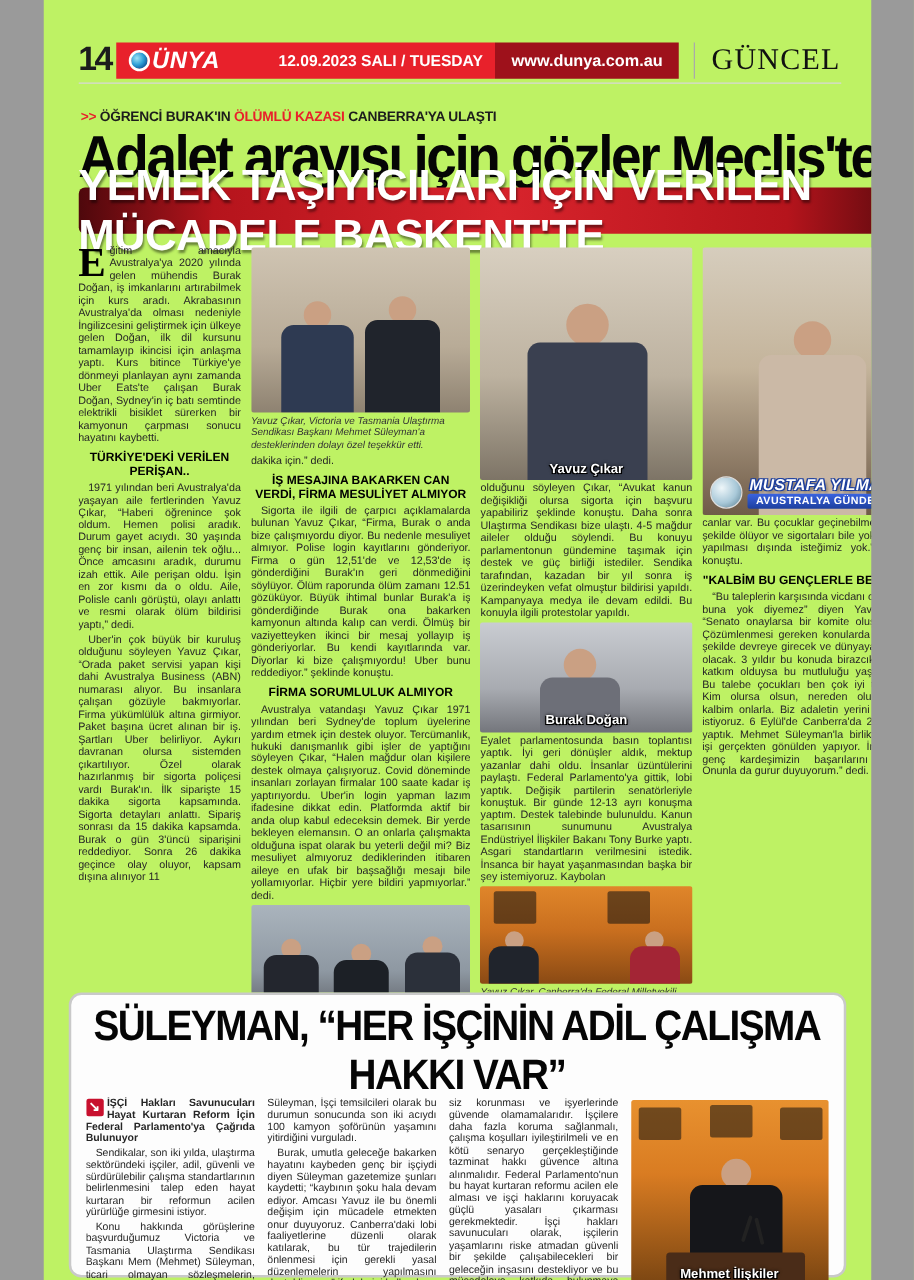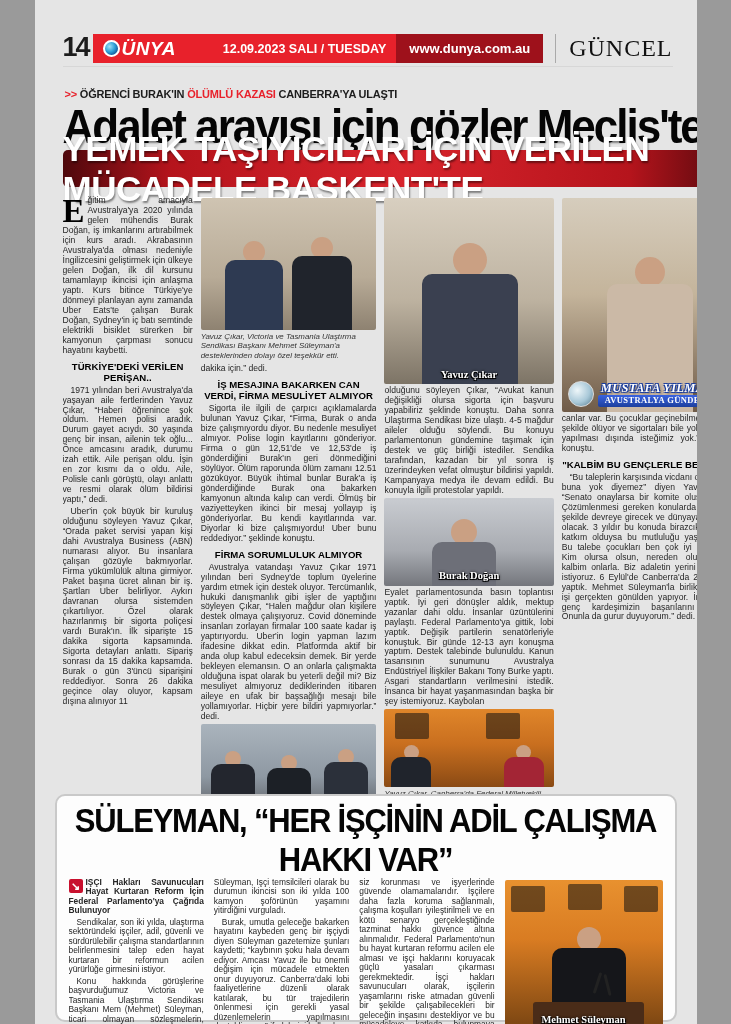--- a/index.html
+++ b/index.html
@@ -1,16 +1,16 @@
 <!DOCTYPE html>
 <html><head>
 <meta charset="utf-8">
 <style>
   html,body{margin:0;padding:0;background:#9a9a9a;}
-  .page{position:relative;width:662px;height:1024px;margin:0 auto;background:#e5e5e5;
+  .page{position:relative;width:662px;height:1024px;margin:0 auto;background:#bef264;
         font-family:"Liberation Sans", sans-serif;overflow:hidden;color:#1c1c1c;}
   
   .header{position:absolute;left:28px;right:24px;top:34px;height:29px;display:flex;align-items:stretch;
           border-bottom:1px solid #d7d7d7;padding-bottom:3px;}
   .pagenum{font-size:27px;font-weight:bold;line-height:27px;letter-spacing:-2px;margin-right:4px;}
   .brandstrip{background:#e8212b;flex:1;display:flex;align-items:center;padding:0 10px;}
   .brand{display:flex;align-items:center;gap:2px;color:#fff;font-weight:bold;font-style:italic;
          font-size:19px;letter-spacing:.5px;}
   .globe{width:17px;height:17px;border-radius:50%;flex:0 0 auto;
          background:radial-gradient(circle at 35% 35%, #9fe3f5, #2e9fd6 45%, #0c4f93 80%, #063463);
@@ -33,21 +33,21 @@
   .main{position:absolute;left:28px;top:196px;width:675px;height:598px;display:flex;gap:8px;overflow:hidden;}
   .col{font-size:8.6px;line-height:1.16;text-align:justify;color:#262626;overflow:hidden;}
   .col-a{width:20%;}.col-b{width:27%;}.col-c{width:26%;}.col-d{width:27%;}
   .col p{margin:0 0 2px;}
   .col p.ind{text-indent:8px;}
   .dropcap{float:left;font-family:"Liberation Serif", serif;font-weight:bold;font-size:33px;
            line-height:.82;padding:2px 3px 0 0;color:#000;}
   .subhead{font-weight:bold;text-align:center;font-size:9.6px;margin:5px 0 3px;color:#000;line-height:1.15;}
   .caption{font-style:italic;font-size:7.9px;line-height:1.18;text-align:left;color:#333;margin:2px 0 4px;}
   
-  .photo{position:relative;border-radius:2px;margin:2px 0;overflow:hidden;font-family:Liberation Serif, serif;}
+  .photo{position:relative;border-radius:2px;margin:2px 0;overflow:hidden;}
   .ph1{height:132px;background:linear-gradient(180deg,#cfc4b2,#b8ab97 60%,#8e8271);}
   .ph2{height:186px;background:linear-gradient(180deg,#d8cfc0,#bdb2a0 55%,#7d7466);}
   .ph3{height:214px;background:linear-gradient(180deg,#d6cdbd,#c4b49b 45%,#6f5b48);}
   .ph4{height:88px;background:linear-gradient(180deg,#aab4bd,#8e98a2 60%,#5d6066);}
   .ph5{height:88px;background:linear-gradient(180deg,#c9ccd1,#a8abb1 60%,#74767c);}
   .ph6{height:78px;background:linear-gradient(180deg,#e0862a,#c96f1f 45%,#8a4a14);}
   .ph7{height:148px;background:linear-gradient(180deg,#e8912f,#d97c22 40%,#7a4512);}
   .person{position:absolute;bottom:0;display:flex;flex-direction:column;align-items:center;}
   .person .head{border-radius:50%;background:#caa083;}
   .person .torso{border-radius:10px 10px 0 0;margin-top:-3px;}
@@ -202,38 +202,38 @@
 
   <div class="bottom">
     <div class="bottom-headline">SÜLEYMAN, “HER İŞÇİNİN ADİL ÇALIŞMA HAKKI VAR”</div>
     <div class="bottom-cols">
       <div class="bcol">
         <p class="lead"><span class="isci-icon">↘</span><span>İŞÇİ Hakları Savunucuları Hayat Kurtaran Reform İçin Federal Parlamento'ya Çağrıda Bulunuyor</span></p>
         <p class="ind">Sendikalar, son iki yılda, ulaştırma sektöründeki işçiler, adil, güvenli ve sürdürülebilir çalışma standartlarının belirlenmesini talep eden hayat kurtaran bir reformun acilen yürürlüğe girmesini istiyor.</p>
         <p class="ind">Konu hakkında görüşlerine başvurduğumuz Victoria ve Tasmania Ulaştırma Sendikası Başkanı Mem (Mehmet) Süleyman, ticari olmayan sözleşmelerin, dizginsiz tedarik zinciri baskılarının ve Amazon Flex gibi iş modellerinin yarattığı haksız rekabetin ölümcül sonuçlarına dikkat çekti.</p>
       </div>
       <div class="bcol">
-        <p>Süleyman, İşçi temsilcileri olarak bu durumun ikincisi son iki yılda 100 kamyon şoförünün yaşamını yitirdiğini vurguladı.</p>
+        <p>Süleyman, İşçi temsilcileri olarak bu durumun sonucunda son iki acıydı 100 kamyon şoförünün yaşamını yitirdiğini vurguladı.</p>
         <p class="ind">Burak, umutla geleceğe bakarken hayatını kaybeden genç bir işçiydi diyen Süleyman gazetemize şunları kaydetti; “kaybının şoku hala devam ediyor. Amcası Yavuz ile bu önemli değişim için mücadele etmekten onur duyuyoruz. Canberra'daki lobi faaliyetlerine düzenli olarak katılarak, bu tür trajedilerin önlenmesi için gerekli yasal düzenlemelerin yapılmasını destekliyoruz,” ifadelerini kullandı.</p>
 
       </div>
       <div class="bcol">
         <p>siz korunması ve işyerlerinde güvende olamamalarıdır. İşçilere daha fazla koruma sağlanmalı, çalışma koşulları iyileştirilmeli ve en kötü senaryo gerçekleştiğinde tazminat hakkı güvence altına alınmalıdır. Federal Parlamento'nun bu hayat kurtaran reformu acilen ele alması ve işçi haklarını koruyacak güçlü yasaları çıkarması gerekmektedir. İşçi hakları savunucuları olarak, işçilerin yaşamlarını riske atmadan güvenli bir şekilde çalışabilecekleri bir geleceğin inşasını destekliyor ve bu mücadeleye katkıda bulunmaya devam edeceklerdir. Çünkü, her işçinin güvenli bir çalışma ortamına ve adil koşullara hakkı vardır,” dedi.</p>
       </div>
       <div class="bphoto-col">
         <div class="photo ph7">
           <div class="poster" style="left:4%;top:6px;"></div>
           <div class="poster" style="left:40%;top:4px;"></div>
           <div class="poster" style="right:3%;top:6px;"></div>
           <div class="person" style="left:30%;bottom:18px;">
             <div class="head" style="width:24px;height:24px;"></div>
             <div class="torso" style="width:74px;height:62px;background:#15161a;"></div>
           </div>
           <div class="mic" style="left:58%;bottom:34px;"></div>
           <div class="mic" style="left:64%;bottom:32px;transform:rotate(-14deg);"></div>
           <div class="podium"></div>
-          <div class="photo-label">Mehmet Süleyman</div>
+          <div class="photo-label">Mehmet İlişkiler</div>
         </div>
       </div>
     </div>
   </div>
 
 </div>
 
 </body></html>

